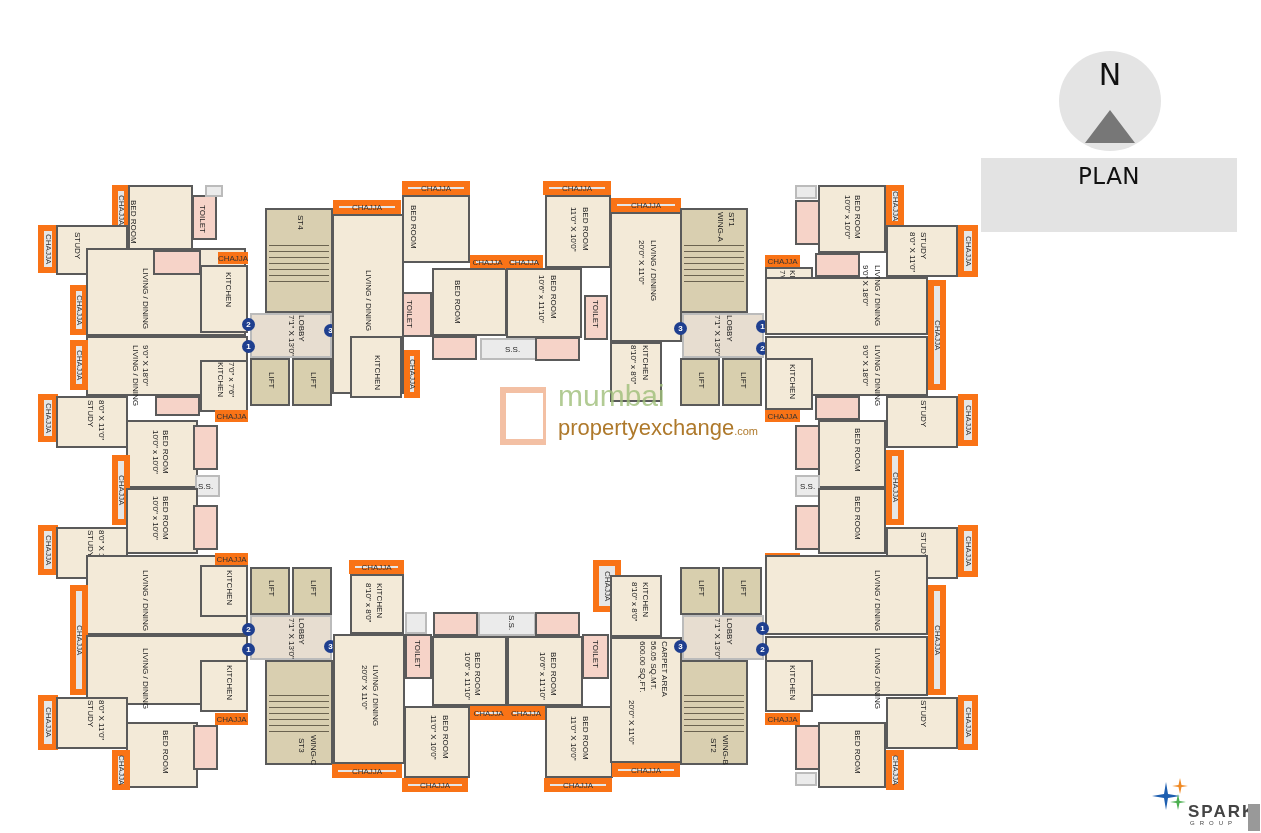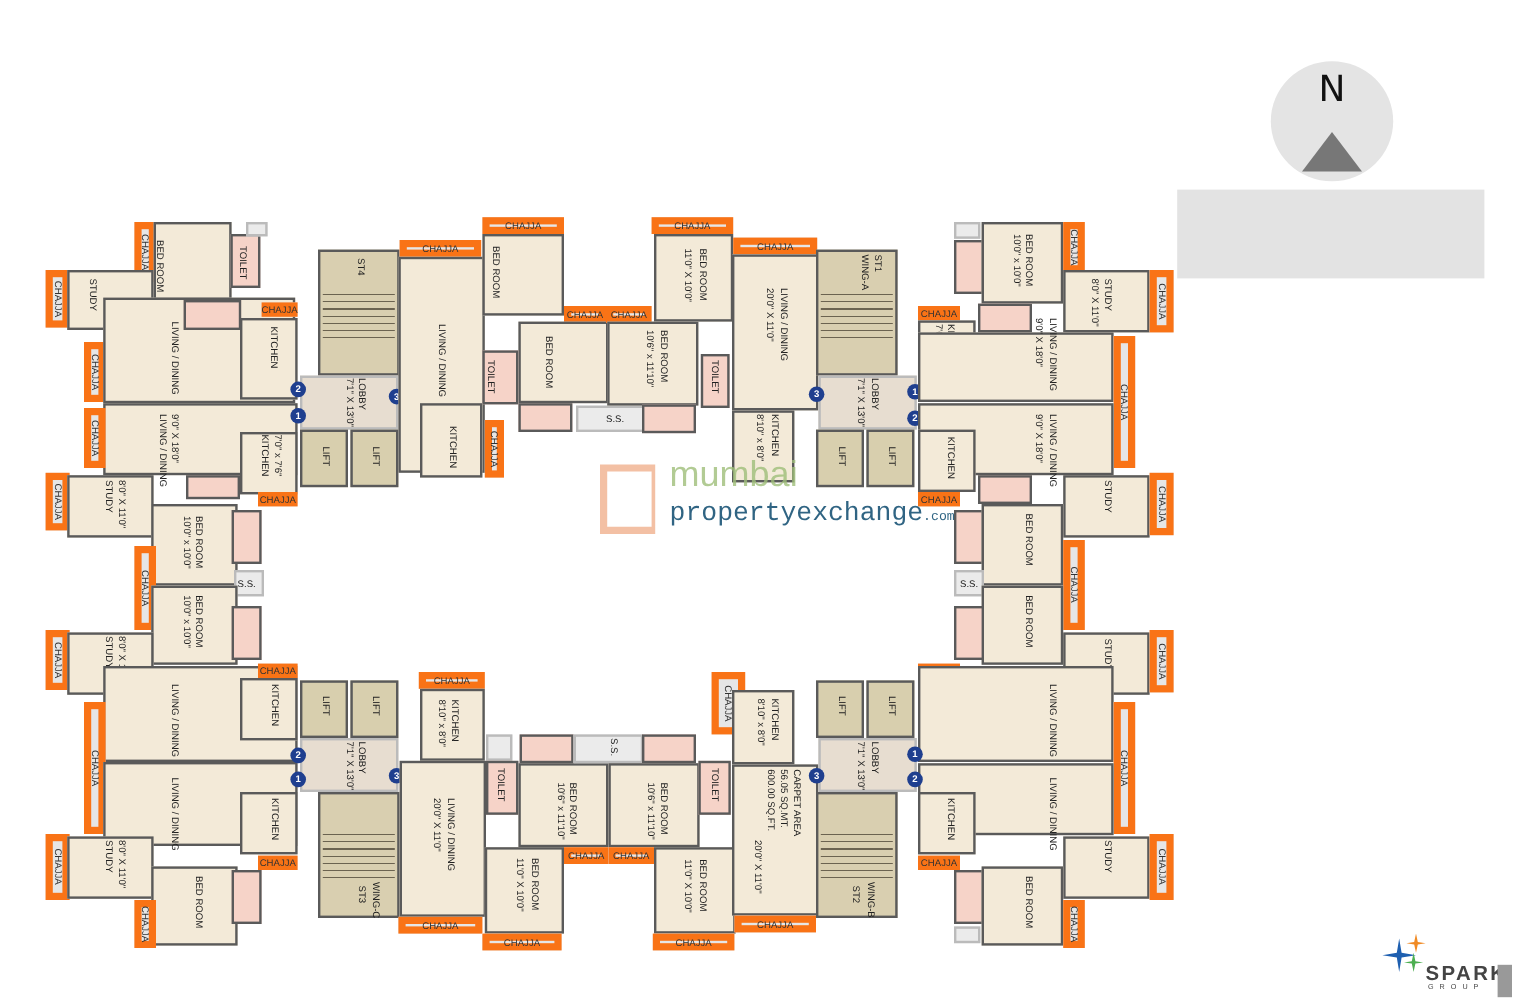--- a/index.html
+++ b/index.html
@@ -20,35 +20,36 @@
   .room.ss { background:#ebebeb; border-color:#bbb; }
   .chajja { position:absolute; background:#e6e6e6; border:6px solid #f97316; box-sizing:border-box; font-size:8px; color:#333; display:flex; align-items:center; justify-content:center; }
   .chajja.v span { writing-mode:vertical-rl; }
   .lbl { position:absolute; font-size:8px; color:#222; text-align:center; writing-mode:vertical-rl; line-height:10px; white-space:pre; }
   .lbl.h { writing-mode:horizontal-tb; }
   .num { position:absolute; width:13px; height:13px; border-radius:50%; background:#1f3f8f; color:#fff; font-size:8px; font-weight:bold; text-align:center; line-height:13px; }
   .steps { position:absolute; background:repeating-linear-gradient(to bottom, #d9cfb0 0 5px, #6b6350 5px 6px); }
   .watermark { left:500px; top:385px; width:270px; height:62px; }
   .wm-box { position:absolute; left:0; top:2px; width:46px; height:58px; border:6px solid #f1b594; border-right-width:3px; box-sizing:border-box; opacity:0.85; }
   .wm-1 { position:absolute; left:58px; top:-6px; font-size:30px; color:#9fbf7a; opacity:0.8; }
-  .wm-2 { position:absolute; left:58px; top:30px; font-size:22px; color:#0c4a6e; opacity:0.85;font-family:Liberation Mono, monospace; }
+  .wm-2 { position:absolute; left:58px; top:30px; font-size:22px; color:#a16207; opacity:0.85; }
   .wm-2 small { font-size:11px; }
   .logo { left:1150px; top:776px; width:110px; height:55px; }
   .logo .txt { position:absolute; left:38px; top:26px; font-size:17px; font-weight:bold; letter-spacing:2px; color:#444; }
   .logo .sub { position:absolute; left:40px; top:44px; font-size:6px; letter-spacing:5px; color:#444; }
   .logo .bar { position:absolute; left:98px; top:28px; width:12px; height:27px; background:#999; }
 </style>
 </head>
 <body>
 
 <div class="abs compass">
   <div class="n">N</div>
   <div class="tri"></div>
 </div>
 <div class="abs title-box">
+  <span>PLAN</span>
 </div>
 
 <div class="abs" style="left:0;top:0;width:980px;height:833px;">
 
   <div class="chajja v" style="left:112px;top:185px;width:18px;height:50px;">
       <span>CHAJJA</span>
     </div>
   <div class="chajja v" style="left:38px;top:225px;width:20px;height:48px;">
       <span>CHAJJA</span>
     </div>

